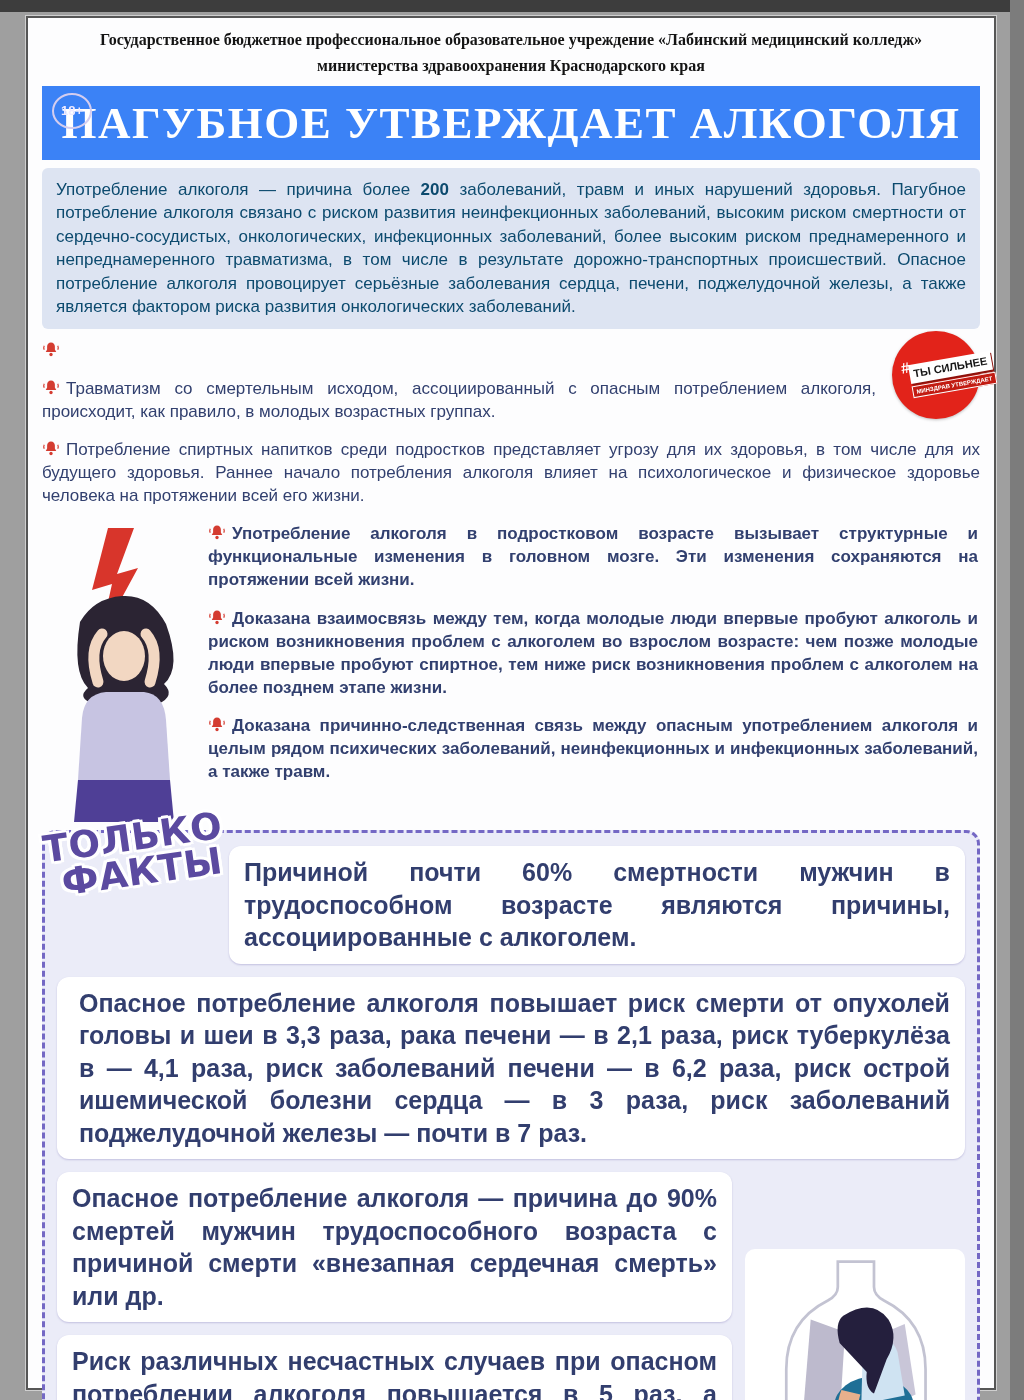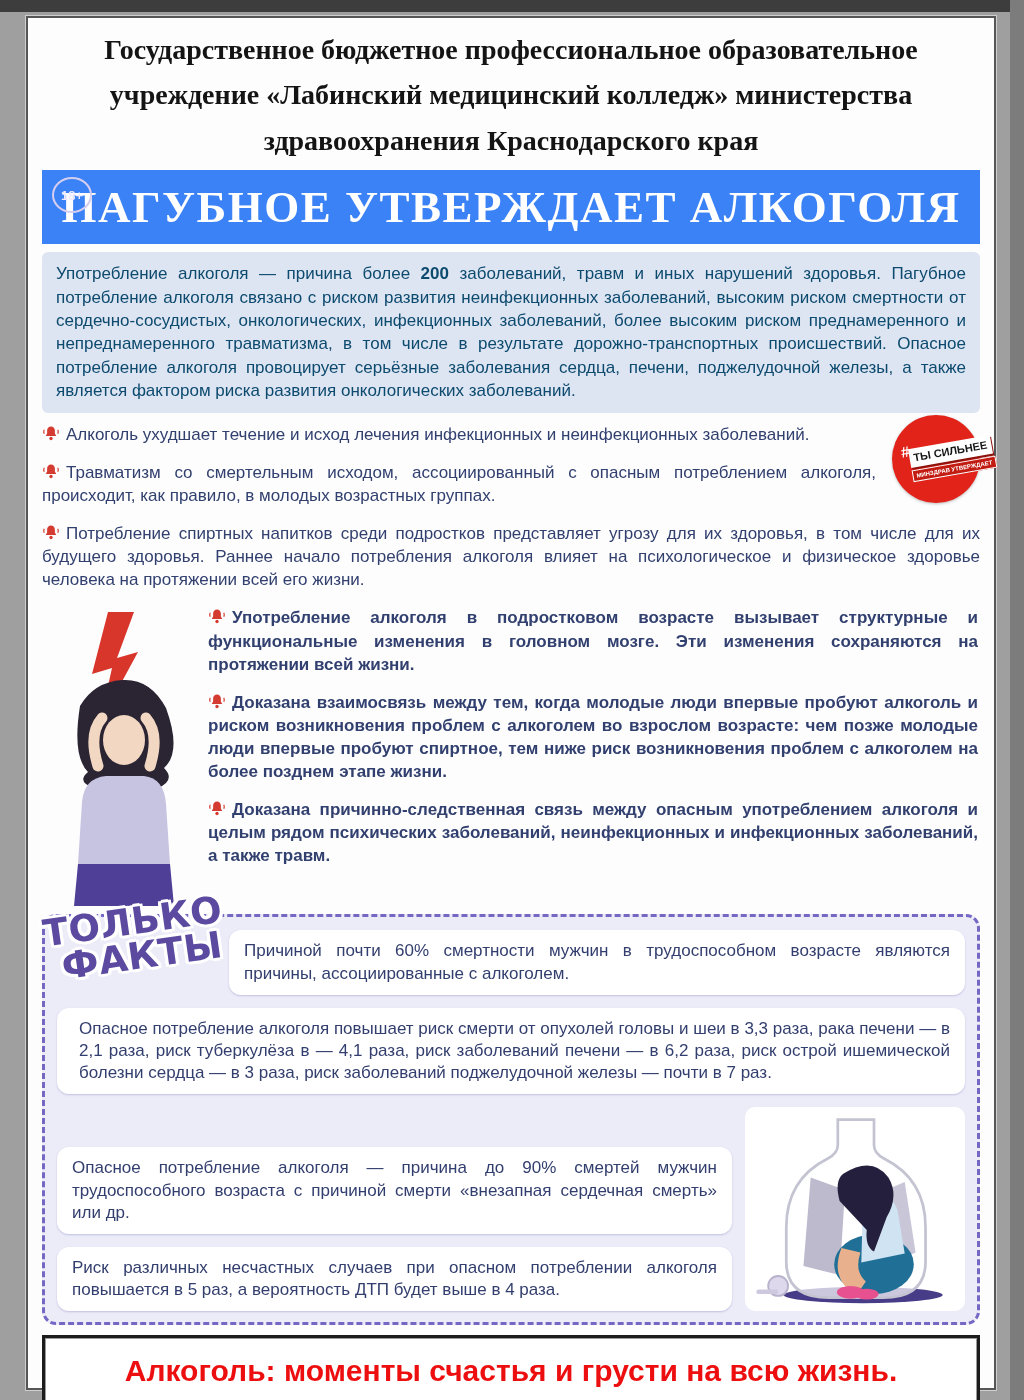--- a/index.html
+++ b/index.html
@@ -10,21 +10,21 @@
   }
   .top-bar{position:absolute;top:0;left:0;right:0;height:12px;background:#3d3d3d;}
   .side-shade{position:absolute;top:0;right:0;width:14px;height:1400px;background:#7c7c7c;}
   .page{
     position:absolute;top:16px;left:26px;right:28px;bottom:10px;
     background:#fdfdfe;border:2px solid #565656;box-shadow:0 0 0 1px #cfcfcf;
     padding:0 12px;box-sizing:border-box;
   }
   .institution{
     text-align:center;font-family:"Liberation Serif",serif;font-weight:bold;
-    font-size:28px;line-height:1.62;color:#141414;padding:9px 26px 5px;
+    font-size:16px;line-height:1.62;color:#141414;padding:9px 26px 5px;
   }
   .banner{
     position:relative;background:#3b82f6;margin:2px 2px 8px;height:74px;
     display:flex;align-items:center;justify-content:center;text-align:right;
   }
   .age-badge{
     position:absolute;left:10px;top:7px;width:36px;height:32px;
     border:2px solid #d4cdef;border-radius:50%;color:#efeaff;
     font-size:13px;font-weight:bold;display:flex;align-items:center;justify-content:center;
   }
@@ -65,22 +65,23 @@
   }
   .facts-label{
     position:absolute;top:-12px;left:0px;transform:rotate(-8deg);
     font-family:"DejaVu Sans",sans-serif;font-weight:900;font-size:37px;line-height:.94;
     color:#5b4aa0;letter-spacing:.5px;z-index:2;
     text-shadow:-3px -2px 0 #fff,3px -2px 0 #fff,-3px 2px 0 #fff,3px 2px 0 #fff,0 -3px 0 #fff,0 3px 0 #fff,-3px 0 0 #fff,3px 0 0 #fff;
   }
   .facts-label .l2{display:block;margin-left:14px;}
   .fact-box{
     background:#ffffff;border-radius:12px;padding:10px 15px;
-    color:#323e6e;font-size:17px;line-height:1.3;text-align:justify;
+    color:#323e6e;font-size:25px;line-height:1.3;text-align:justify;
     box-shadow:0 1px 2px rgba(90,80,160,.28);
+    font-weight:bold;
   }
   .fact-1{margin-left:172px;margin-bottom:13px;}
   .fact-2{margin-bottom:13px;padding-left:22px;}
   .facts-bottom{display:flex;gap:13px;align-items:flex-end;}
   .facts-left{flex:1;display:flex;flex-direction:column;gap:13px;}
   .bottle-card{
     flex:0 0 216px;background:#ffffff;border-radius:10px;
     display:flex;align-items:flex-end;justify-content:center;padding:4px 2px 2px;
   }
   .footer{
@@ -115,21 +116,21 @@
     <div class="campaign-badge">
       <span class="badge-hash">#</span>
       <span class="badge-chip">ТЫ СИЛЬНЕЕ</span>
       <span class="badge-sub">МИНЗДРАВ УТВЕРЖДАЕТ</span>
     </div>
     <svg class="bell" viewBox="0 0 26 24">
         <path d="M13 2c-3.4 0-5.6 2.5-5.6 5.7V12l-2 3.5h15.2L18.6 12V7.7C18.6 4.5 16.4 2 13 2z" fill="#d43c31"></path>
         <circle cx="13" cy="19.2" r="2.4" fill="#d43c31"></circle>
         <path d="M3.2 6.5q-1.4 3 0 6" stroke="#d43c31" stroke-width="1.7" fill="none"></path>
         <path d="M22.8 6.5q1.4 3 0 6" stroke="#d43c31" stroke-width="1.7" fill="none"></path>
-      </svg><span>Алкоголь ухудшает течение и исход лечения инфекционных и неинфекционных заболеваний.</span>
+      </svg>
   </div>
 
   <div class="bullet">
     <svg class="bell" viewBox="0 0 26 24">
         <path d="M13 2c-3.4 0-5.6 2.5-5.6 5.7V12l-2 3.5h15.2L18.6 12V7.7C18.6 4.5 16.4 2 13 2z" fill="#d43c31"></path>
         <circle cx="13" cy="19.2" r="2.4" fill="#d43c31"></circle>
         <path d="M3.2 6.5q-1.4 3 0 6" stroke="#d43c31" stroke-width="1.7" fill="none"></path>
         <path d="M22.8 6.5q1.4 3 0 6" stroke="#d43c31" stroke-width="1.7" fill="none"></path>
       </svg><span>Травматизм со смертельным исходом, ассоциированный с опасным потреблением алкоголя, происходит, как правило, в молодых возрастных группах.</span>
   </div>

